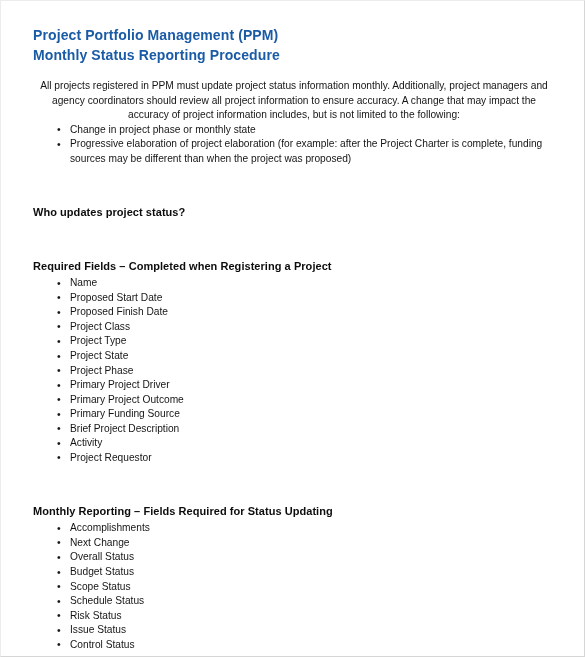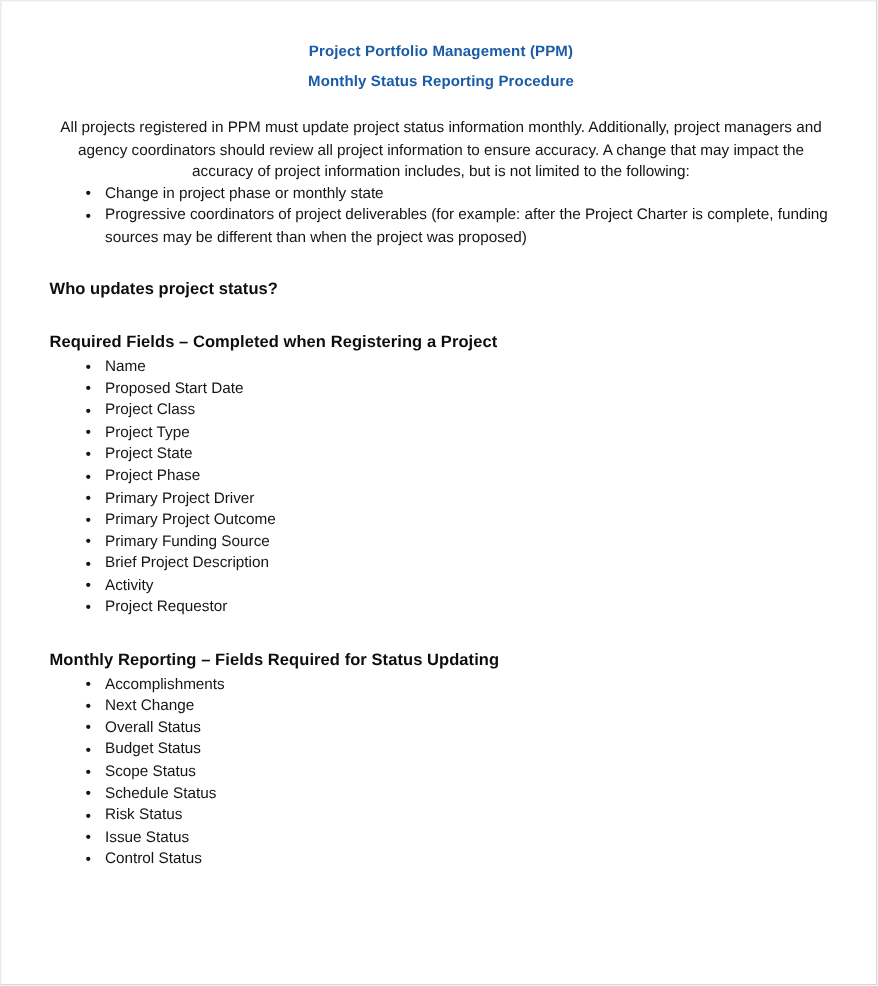--- a/index.html
+++ b/index.html
@@ -27,43 +27,42 @@
   .content {
     position: absolute;
     left: 32px;
     top: 24px;
     width: 522px;
   }
 
   
   .doc-title {
     color: #1a5ba6;
-    font-size: 10px;
+    font-size: 14px;
     font-weight: bold;
     line-height: 20px;
     letter-spacing: 0.1px;
     margin: 0;
-    text-align: center;
   }
   .doc-title .title-line {
     display: block;
   }
 
   
   .intro {
     margin: 14px 0 0 0;
     font-size: 10.2px;
     line-height: 14.5px;
     color: #151515;
     text-align: center;
   }
 
   
   .section {
-    margin-top: 20px;
+    margin-top: 39px;
   }
   .section-heading {
     font-size: 11px;
     font-weight: bold;
     color: #0d0d0d;
     line-height: 15px;
     margin: 0 0 2px 0;
     letter-spacing: 0.05px;
   }
 
@@ -105,32 +104,33 @@
 
     <h1 class="doc-title">
       <span class="title-line">Project Portfolio Management (PPM)</span>
       <span class="title-line">Monthly Status Reporting Procedure</span>
     </h1>
 
     <p class="intro">All projects registered in PPM must update project status information monthly. Additionally, project managers and agency coordinators should review all project information to ensure accuracy. A change that may impact the accuracy of project information includes, but is not limited to the following:</p>
 
     <ul class="bullets list-gap-top">
       <li>Change in project phase or monthly state</li>
-      <li>Progressive coordinators of project deliverables (for example: after the Project Charter is complete, funding sources may be different than when the project was proposed)</li>
+      <li>Progressive elaboration of project elaboration (for example: after the Project Charter is complete, funding sources may be different than when the project was proposed)</li>
     </ul>
 
     <div class="section">
       <h2 class="section-heading">Who updates project status?</h2>
     </div>
 
     <div class="section">
       <h2 class="section-heading">Required Fields – Completed when Registering a Project</h2>
       <ul class="bullets compact">
         <li>Name</li>
         <li>Proposed Start Date</li>
+        <li>Proposed Finish Date</li>
         <li>Project Class</li>
         <li>Project Type</li>
         <li>Project State</li>
         <li>Project Phase</li>
         <li>Primary Project Driver</li>
         <li>Primary Project Outcome</li>
         <li>Primary Funding Source</li>
         <li>Brief Project Description</li>
         <li>Activity</li>
         <li>Project Requestor</li>

